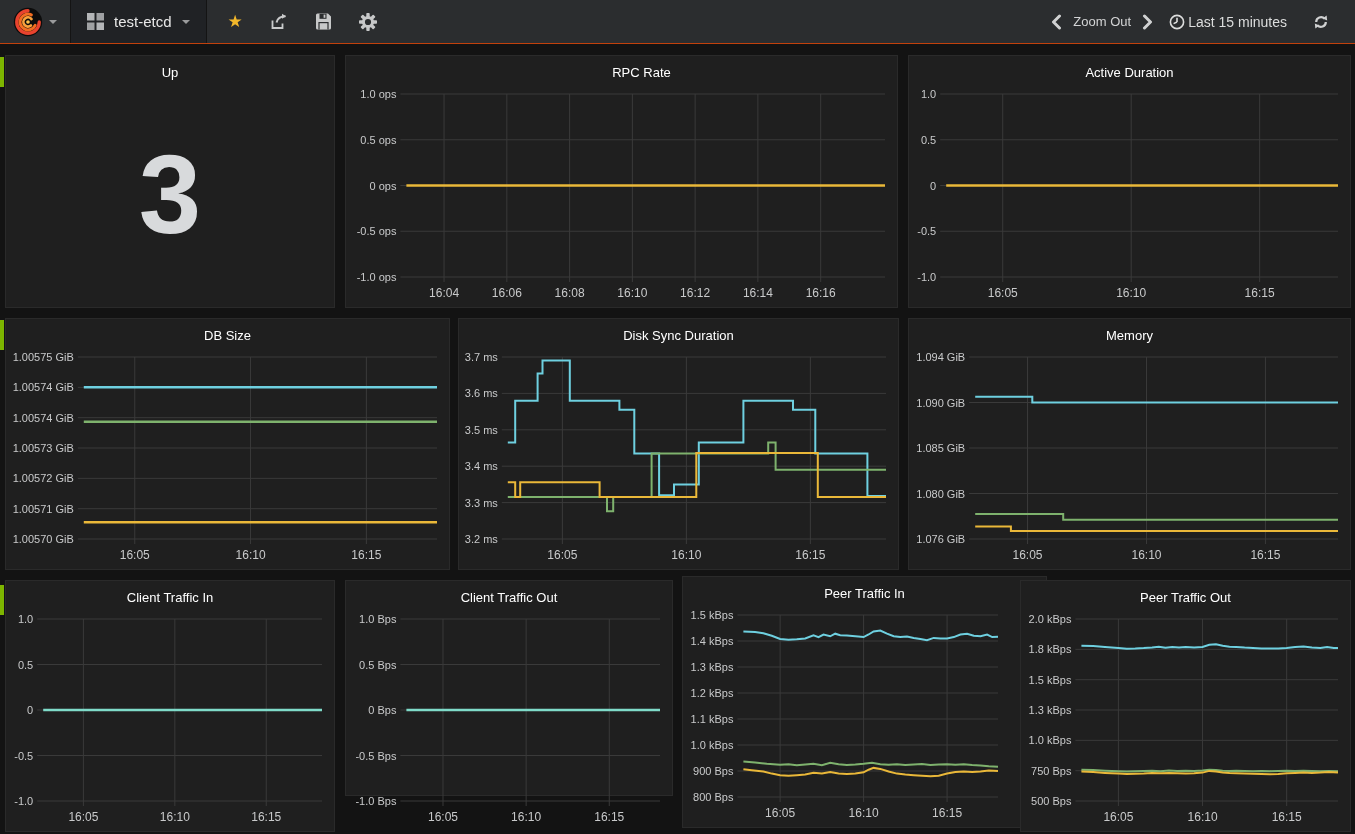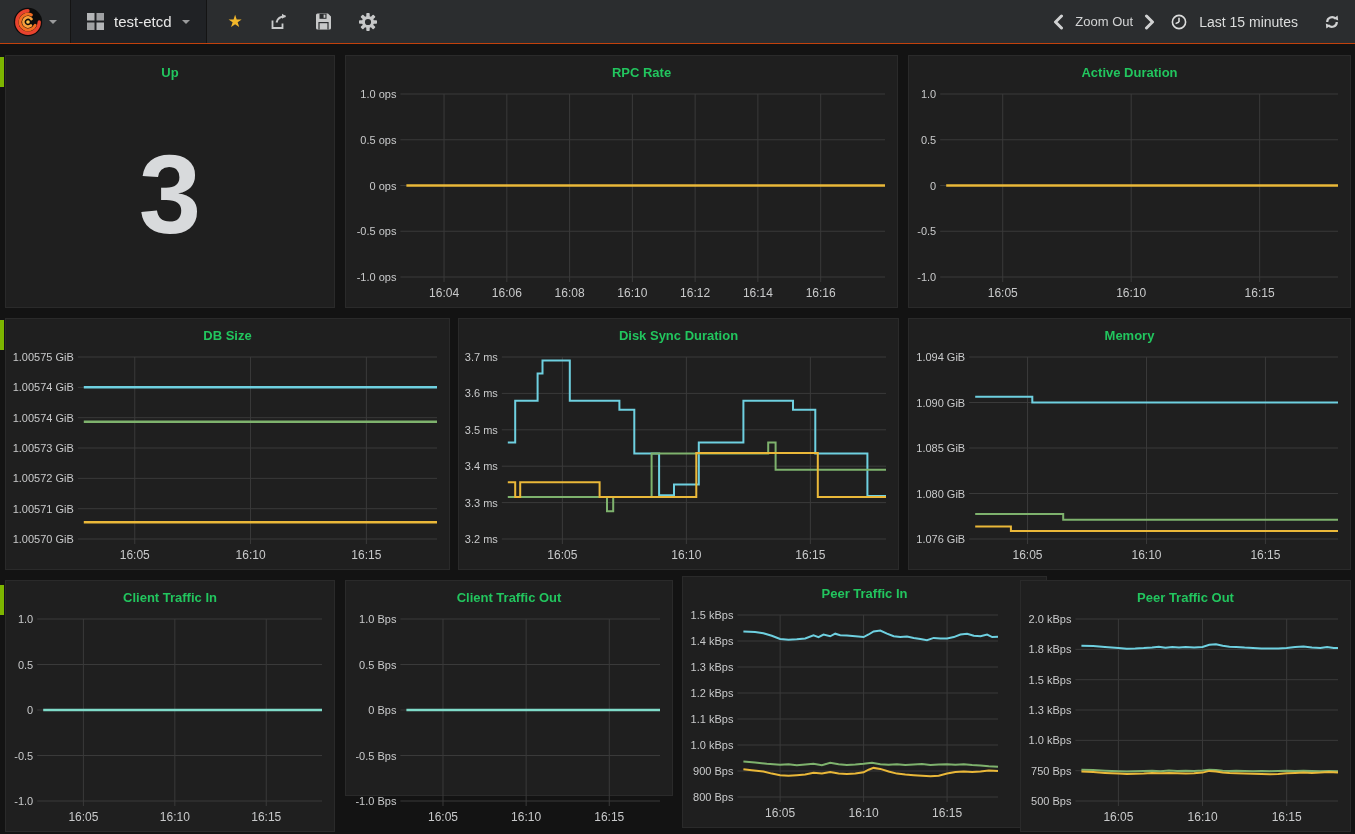--- a/index.html
+++ b/index.html
@@ -19,31 +19,31 @@
   .logo-sec{ width:71px; display:flex; align-items:center; justify-content:center; gap:6px;
     border-right:1px solid #141414; cursor:pointer; }
   .title-sec{ background:#202225; border-right:1px solid #141414;
     display:flex; align-items:center; padding:0 16px; gap:10px; cursor:pointer; }
   .title-text{ color:#e8e8e8; font-size:15px; }
   .caret{ width:0; height:0; border-left:4px solid transparent; border-right:4px solid transparent;
     border-top:4px solid #9a9b9c; display:inline-block; }
   .nb-iconbar{ display:flex; align-items:center; gap:27px; padding:0 21px; }
   .nb-btn{ display:flex; align-items:center; justify-content:center; cursor:pointer; }
   .star-glyph{ color:#F2B72B; font-size:17px; line-height:1; }
-  .nb-right{ margin-left:auto; display:flex; align-items:center; padding-right:15px; }
+  .nb-right{ margin-left:auto; display:flex; align-items:center; padding-right:26px; }
   .zoom-out-label{ color:#d3d4d5; font-size:13px; margin:0 10px; cursor:pointer; }
-  .time-picker{ display:flex; align-items:center; gap:12px; margin:0 26px 0 14px;
+  .time-picker{ display:flex; align-items:center; gap:3px; margin:0 26px 0 14px;
     color:#dcdddd; font-size:14px; cursor:pointer; }
   svg.icon{ display:block; }
   
   .row-strip{ position:absolute; left:0; width:4px; height:30px; background:#7DB500; cursor:pointer; }
   #strip-1{ top:57px; } #strip-2{ top:320px; } #strip-3{ top:585px; }
   .panel{ position:absolute; background:#1f1f1f; border:1px solid #2a2a2a; }
   .panel-title{ height:26px; display:flex; align-items:center; justify-content:center;
-    color:#22c55e; font-size:13px; font-weight:700; cursor:pointer; padding-top:6px; }
+    color:#ffffff; font-size:13px; font-weight:400; cursor:pointer; padding-top:6px; }
   .chart-body{ position:absolute; top:26px; left:0; right:0; bottom:0; cursor:crosshair; }
   .singlestat-value{ position:absolute; left:0; right:0; top:26px; bottom:0;
     display:flex; align-items:center; justify-content:center;
     font-size:112px; font-weight:700; color:#d8dadc; }
   
   #panel-up     { left:5px;    top:55px;  width:330px; height:253px; }
   #panel-rpc    { left:345px;  top:55px;  width:553px; height:253px;padding-left:40px; }
   #panel-active { left:908px;  top:55px;  width:443px; height:253px; }
   #panel-db     { left:5px;    top:318px; width:445px; height:252px; }
   #panel-disk   { left:458px;  top:318px; width:441px; height:252px; }

